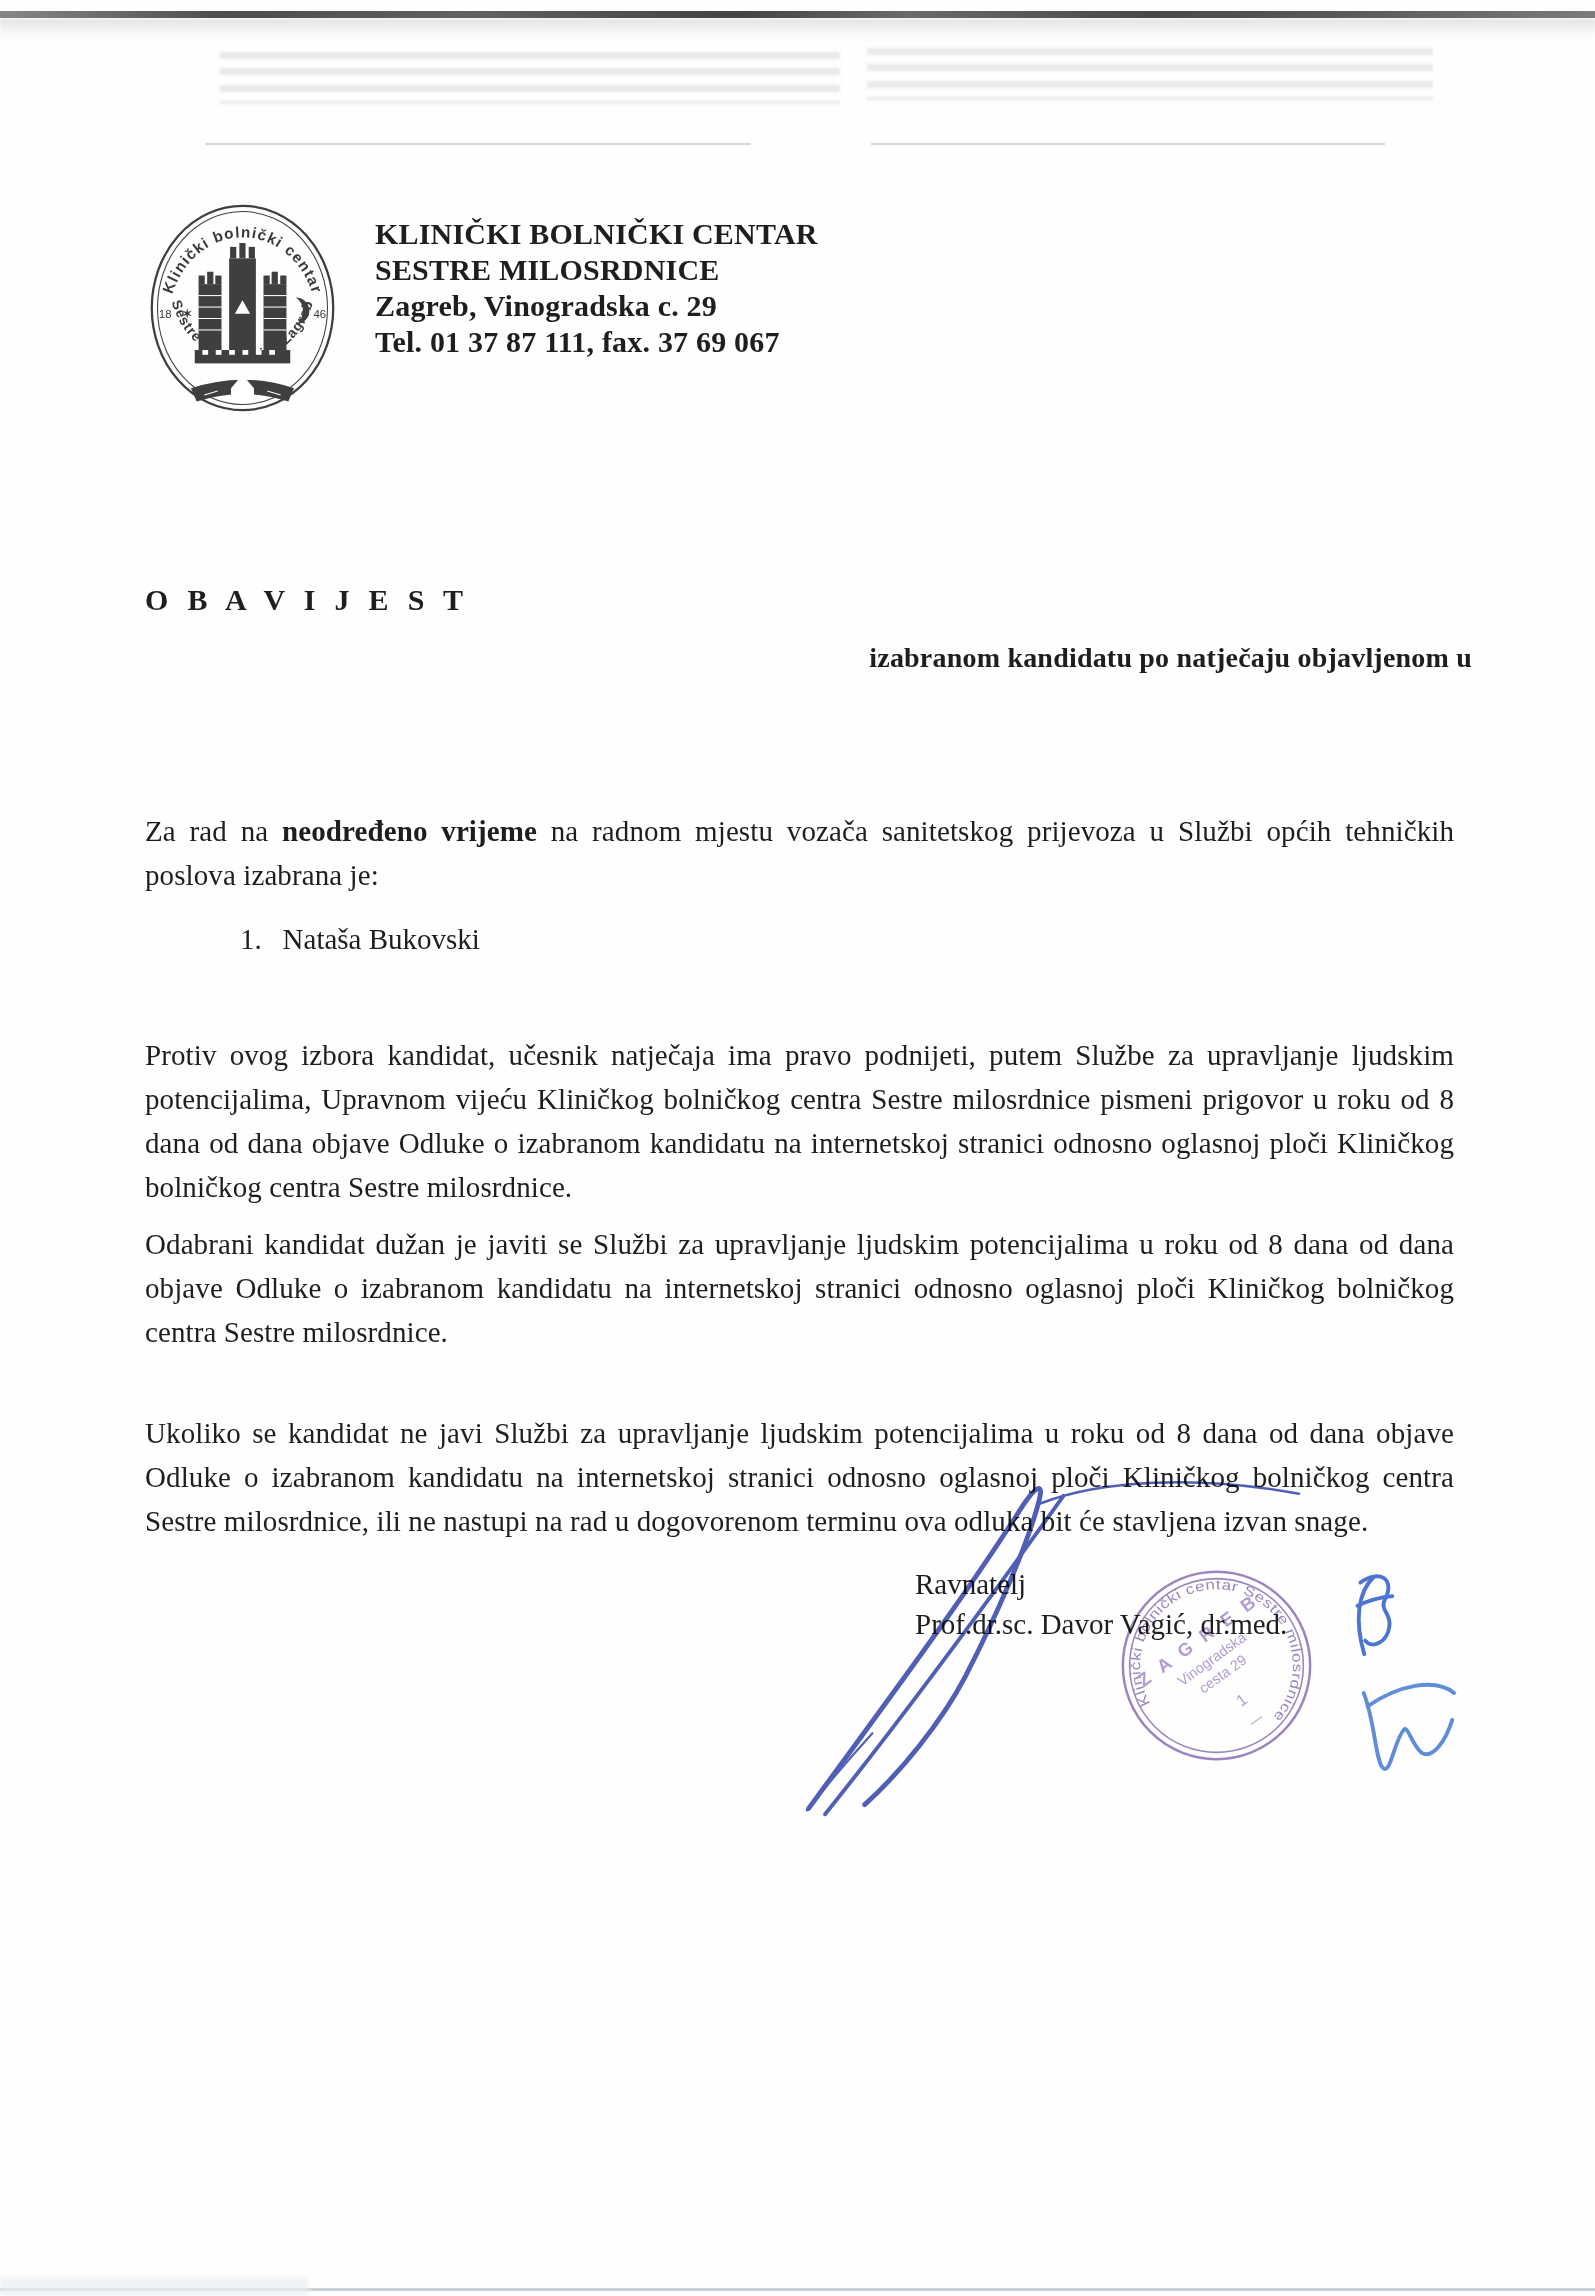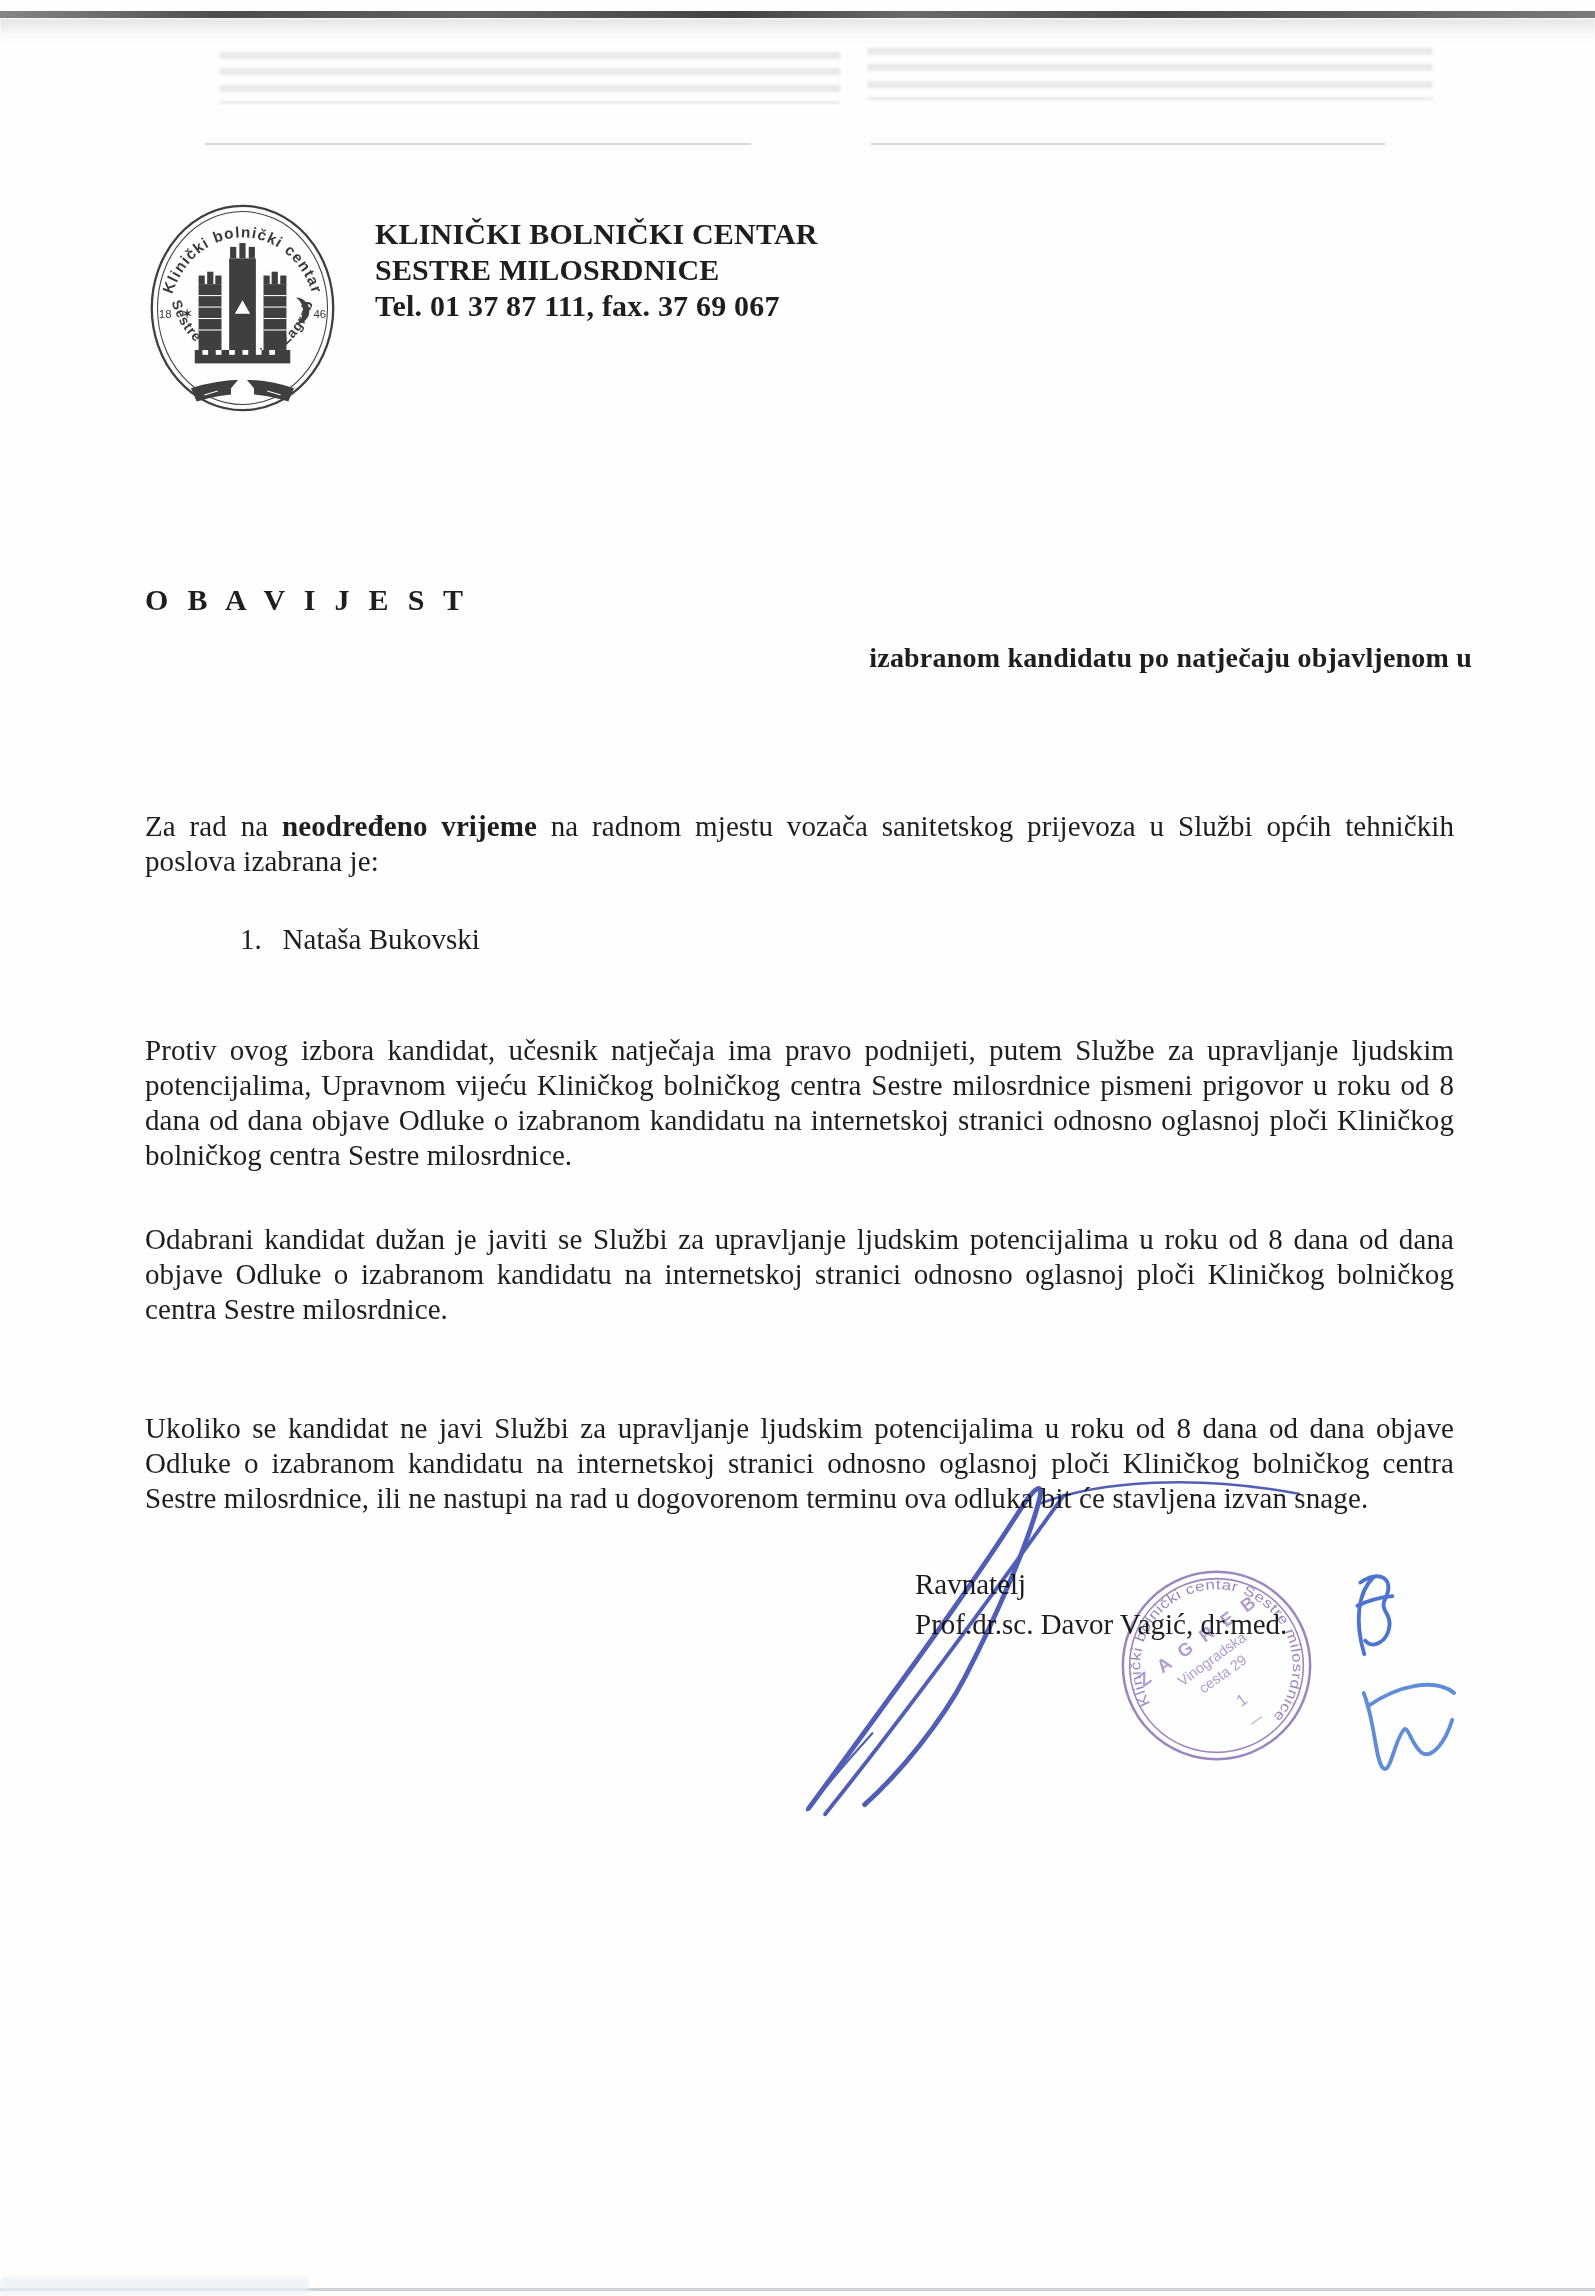--- a/index.html
+++ b/index.html
@@ -34,21 +34,21 @@
   
   .refblock{position:absolute;left:148px;top:431px;font-size:29px;line-height:42px;}
 
   
   .heading{position:absolute;left:145px;top:583px;width:1309px;
     font-size:30px;font-weight:bold;letter-spacing:5.8px;}
   .subtitle{position:absolute;left:163px;top:637px;width:1309px;text-align:right;
     font-size:28px;font-weight:bold;line-height:42px;letter-spacing:0.2px;}
 
   
-  .para{position:absolute;left:145px;width:1309px;font-size:29px;line-height:35px;
+  .para{position:absolute;left:145px;width:1309px;font-size:29px;line-height:44px;
     text-align:justify;letter-spacing:0.1px;}
   .p1{top:809px;} .p2{top:1033px;} .p3{top:1222px;} .p4{top:1411px;}
   .list-item{position:absolute;left:240px;top:923px;font-size:29px;display:flex;}
   .list-item .num{width:31px;}
   .list-item .nm{margin-left:11.6px;text-align:center;}
 
   
   .sigblock{position:absolute;left:915px;top:1564px;font-size:29px;line-height:40px;}
   .signature-svg{position:absolute;left:772px;top:1453px;mix-blend-mode:multiply;}
   .stamp-svg{position:absolute;left:1091px;top:1540px;mix-blend-mode:multiply;filter:blur(0.3px);}
@@ -124,20 +124,21 @@
           <line x1="122" y1="135" x2="146" y2="135"></line>
         <line x1="60" y1="203" x2="74" y2="199"></line>
           <line x1="126" y1="199" x2="140" y2="203"></line>
       </g>
     </g>
   </svg>
 
   <div class="lh-text">
     <div>KLINIČKI BOLNIČKI CENTAR</div>
     <div>SESTRE MILOSRDNICE</div>
+    <div>Zagreb, Vinogradska c. 29</div>
     <div>Tel. 01 37 87 111, fax. 37 69 067</div>
   </div>
 
 
   <div class="heading">O B A V I J E S T</div>
   <div class="subtitle">
     <div>izabranom kandidatu po natječaju objavljenom u</div>
   </div>
 
   <div class="para p1"><span>Za rad na </span><b>neodređeno vrijeme</b><span> na radnom mjestu vozača sanitetskog prijevoza u Službi općih tehničkih poslova izabrana je:</span></div>

